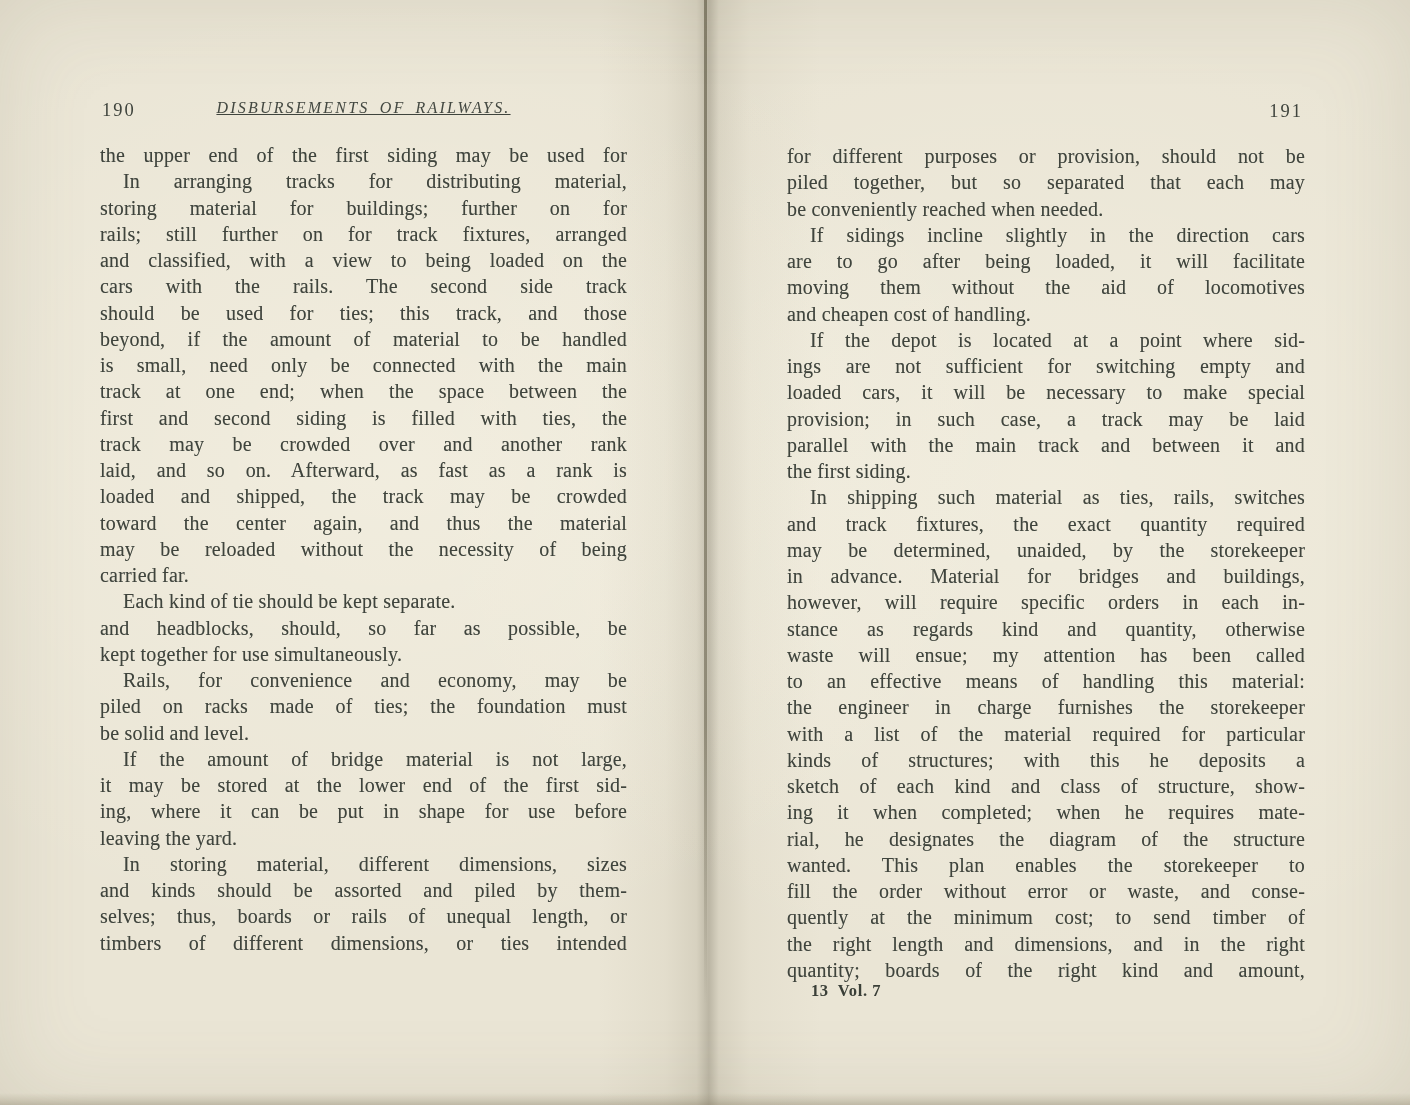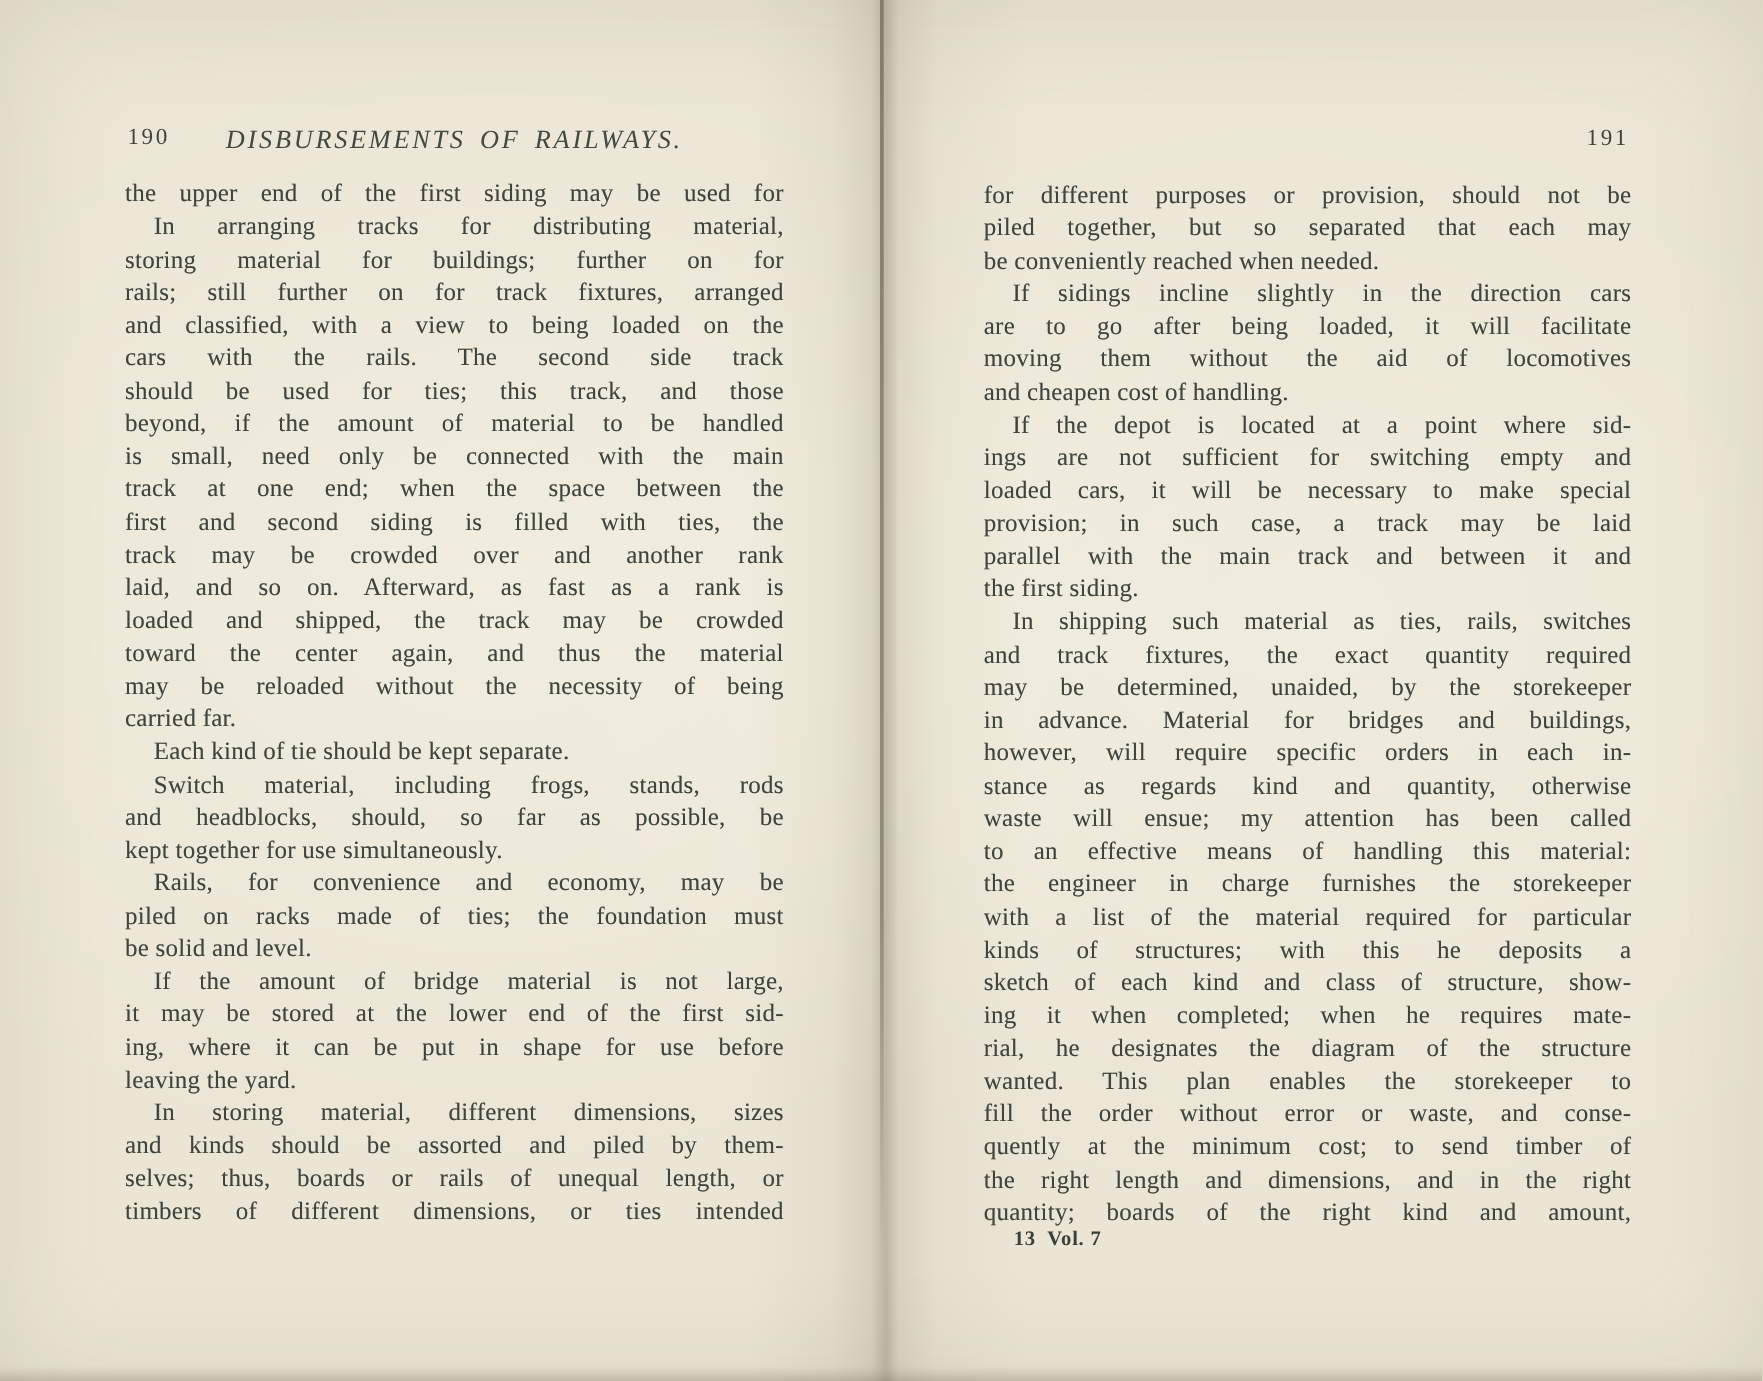--- a/index.html
+++ b/index.html
@@ -39,26 +39,26 @@
     position: absolute; left: 0; bottom: 0; width: 100%; height: 12px;
     background: linear-gradient(to bottom, rgba(125,115,88,0) 0%, rgba(125,115,88,0.16) 55%, rgba(105,96,72,0.28) 100%);
     pointer-events: none;
   }
   .vignette {
     position: absolute; inset: 0;
     box-shadow: inset 0 0 90px rgba(120,110,85,0.16);
     pointer-events: none;
   }
 
-  .page-header { position: absolute; height: 24px; }
+  .page-header { position: absolute; height: 24px; text-decoration: underline; }
   .header-left  { left: 100px; top: 99px;  width: 527px; text-align: center; }
   .header-right { left: 787px; top: 100px; width: 518px; text-align: center; }
   .running-title {
     font-style: italic;
-    font-size: 21px;
+    font-size: 16px;
     letter-spacing: 2.2px;
     word-spacing: 4px;
     color: #434841;
     margin-top: 44px;
   }
   .page-number {
     position: absolute; top: 1px;
     font-size: 18.5px;
     letter-spacing: 2px;
     color: #3f443d;
@@ -119,21 +119,20 @@
         <div class="line">is small, need only be connected with the main</div>
         <div class="line">track at one end; when the space between the</div>
         <div class="line">first and second siding is filled with ties, the</div>
         <div class="line">track may be crowded over and another rank</div>
         <div class="line">laid, and so on.  Afterward, as fast as a rank is</div>
         <div class="line">loaded and shipped, the track may be crowded</div>
         <div class="line">toward the center again, and thus the material</div>
         <div class="line">may be reloaded without the necessity of being</div>
         <div class="line pend">carried far.</div>
         <div class="line indent pend">Each kind of tie should be kept separate.</div>
-        <div class="line indent">Switch material, including frogs, stands, rods</div>
         <div class="line">and headblocks, should, so far as possible, be</div>
         <div class="line pend">kept together for use simultaneously.</div>
         <div class="line indent">Rails, for convenience and economy, may be</div>
         <div class="line">piled on racks made of ties; the foundation must</div>
         <div class="line pend">be solid and level.</div>
         <div class="line indent">If the amount of bridge material is not large,</div>
         <div class="line">it may be stored at the lower end of the first sid-</div>
         <div class="line">ing, where it can be put in shape for use before</div>
         <div class="line pend">leaving the yard.</div>
         <div class="line indent">In storing material, different dimensions, sizes</div>

